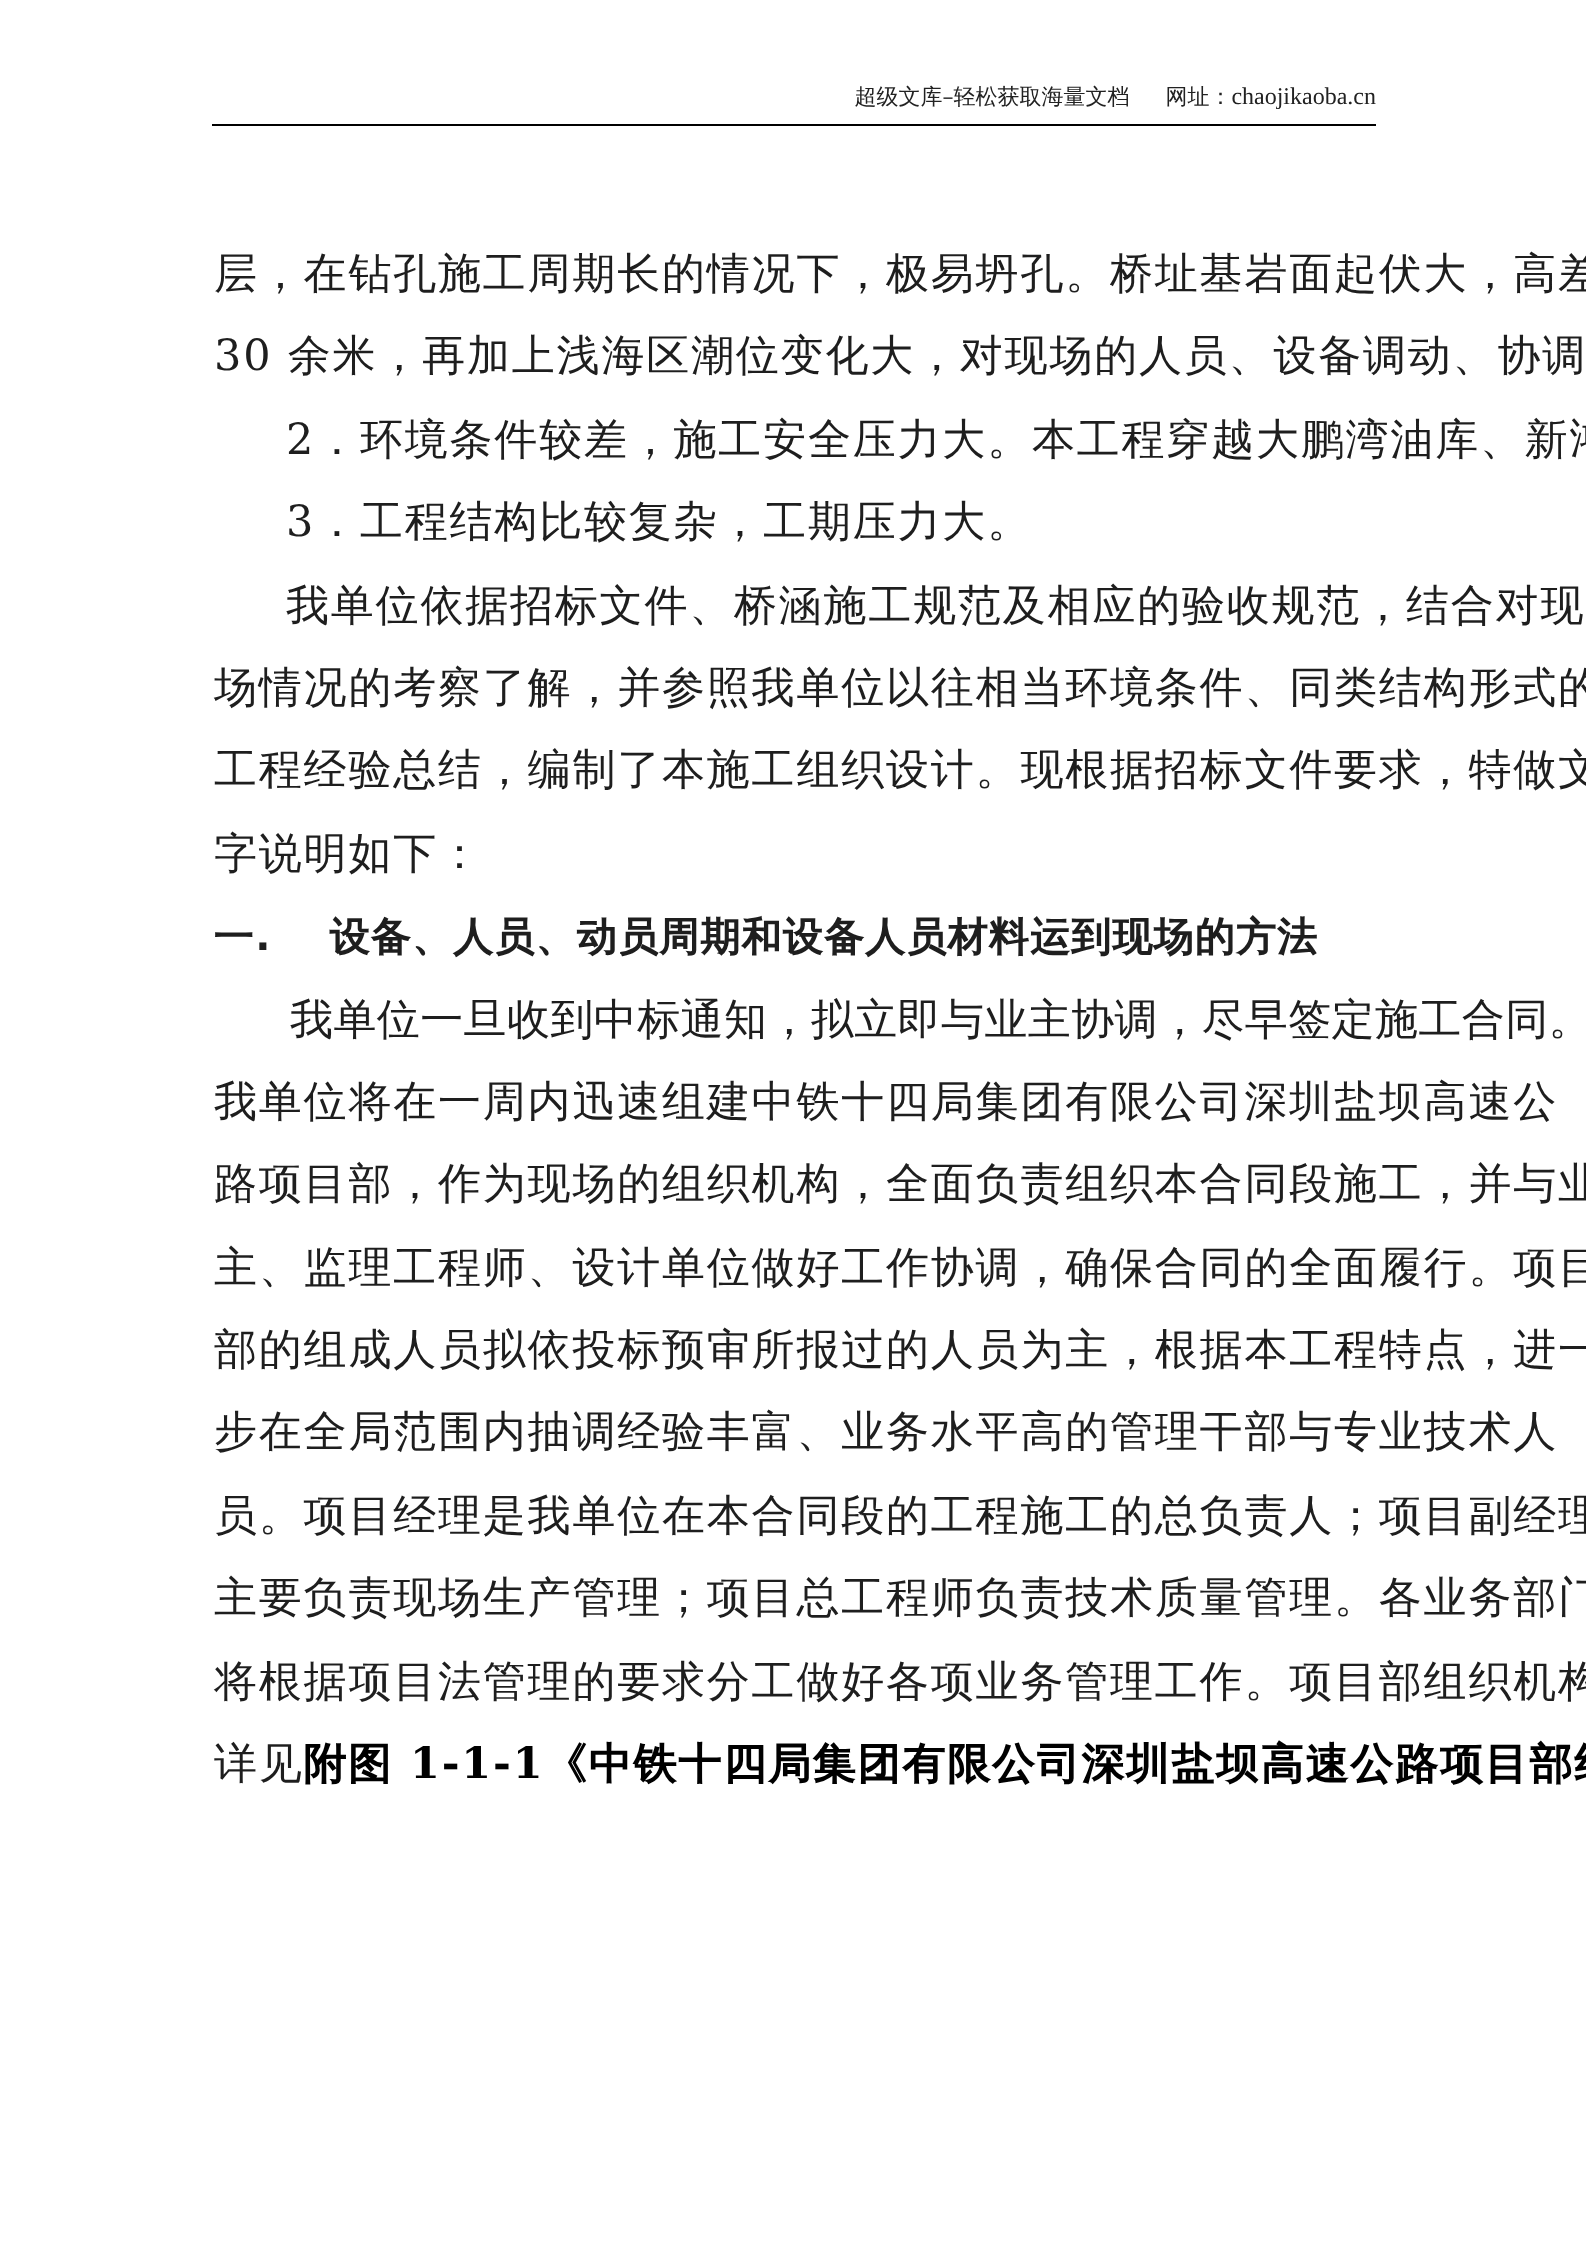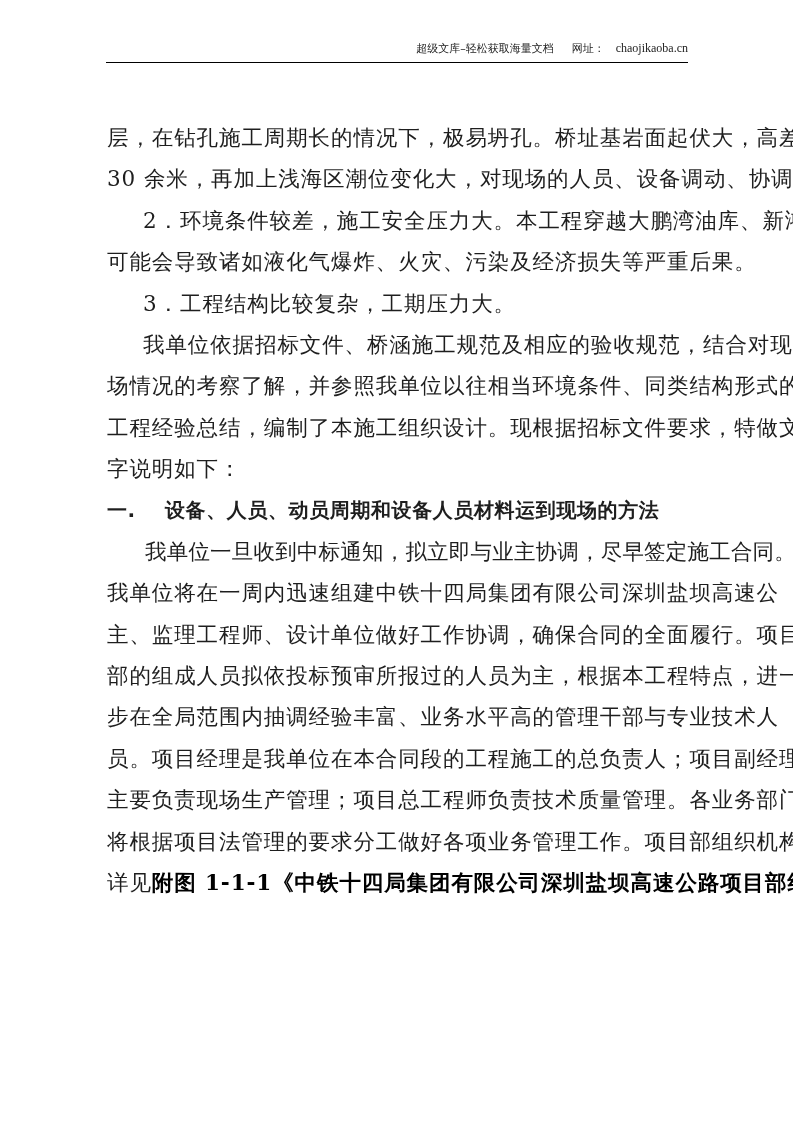--- a/index.html
+++ b/index.html
@@ -22,21 +22,21 @@
       width: 582px;
       height: 22px;
       border-bottom: 1.5px solid #000;
       text-align: right;
       font-size: 11px;
       line-height: 16px;
       color: #222;
       white-space: nowrap;
     }
     .page-header .site-label { margin-right: 18px; margin-left: 28px; }
-    .page-header .url { font-family: "Liberation Serif", serif; font-size: 12px; margin-left: 11px; }
+    .page-header .url { font-family: "Liberation Serif", serif; font-size: 12px; }
     .content {
       position: absolute;
       left: 107px;
       top: 117px;
       width: 580px;
     }
     .line {
       height: 41.4px;
       line-height: 41.4px;
       font-size: 21.5px;
@@ -59,33 +59,33 @@
 <body>
 
 <div class="page-header">
   <span class="site-label">超级文库–轻松获取海量文档</span><span>网址：</span><span class="url">chaojikaoba.cn</span>
 </div>
 
 <div class="content">
   <div class="line">层，在钻孔施工周期长的情况下，极易坍孔。桥址基岩面起伏大，高差</div>
   <div class="line">30 余米，再加上浅海区潮位变化大，对现场的人员、设备调动、协调及</div>
   <div class="line indent">2．环境条件较差，施工安全压力大。本工程穿越大鹏湾油库、新鸿</div>
-  <div class="line">可能会导致诸如液化气爆炸、火灾、污染及经济损失等严重后果。</div>
   <div class="line indent">3．工程结构比较复杂，工期压力大。</div>
   <div class="line indent">我单位依据招标文件、桥涵施工规范及相应的验收规范，结合对现</div>
   <div class="line">场情况的考察了解，并参照我单位以往相当环境条件、同类结构形式的</div>
   <div class="line">工程经验总结，编制了本施工组织设计。现根据招标文件要求，特做文</div>
   <div class="line">字说明如下：</div>
 
   <div class="line heading">
     <span class="num">一.</span><span>设备、人员、动员周期和设备人员材料运到现场的方法</span>
   </div>
 
   <div class="line indent-wide" style="letter-spacing:0.2px;">我单位一旦收到中标通知，拟立即与业主协调，尽早签定施工合同。</div>
   <div class="line">我单位将在一周内迅速组建中铁十四局集团有限公司深圳盐坝高速公</div>
+  <div class="line">路项目部，作为现场的组织机构，全面负责组织本合同段施工，并与业</div>
   <div class="line">主、监理工程师、设计单位做好工作协调，确保合同的全面履行。项目</div>
   <div class="line">部的组成人员拟依投标预审所报过的人员为主，根据本工程特点，进一</div>
   <div class="line">步在全局范围内抽调经验丰富、业务水平高的管理干部与专业技术人</div>
   <div class="line">员。项目经理是我单位在本合同段的工程施工的总负责人；项目副经理</div>
   <div class="line">主要负责现场生产管理；项目总工程师负责技术质量管理。各业务部门</div>
   <div class="line">将根据项目法管理的要求分工做好各项业务管理工作。项目部组织机构</div>
   <div class="line">
     <span>详见</span><span class="bold">附图 1-1-1《中铁十四局集团有限公司深圳盐坝高速公路项目部组</span>
   </div>
 </div>

